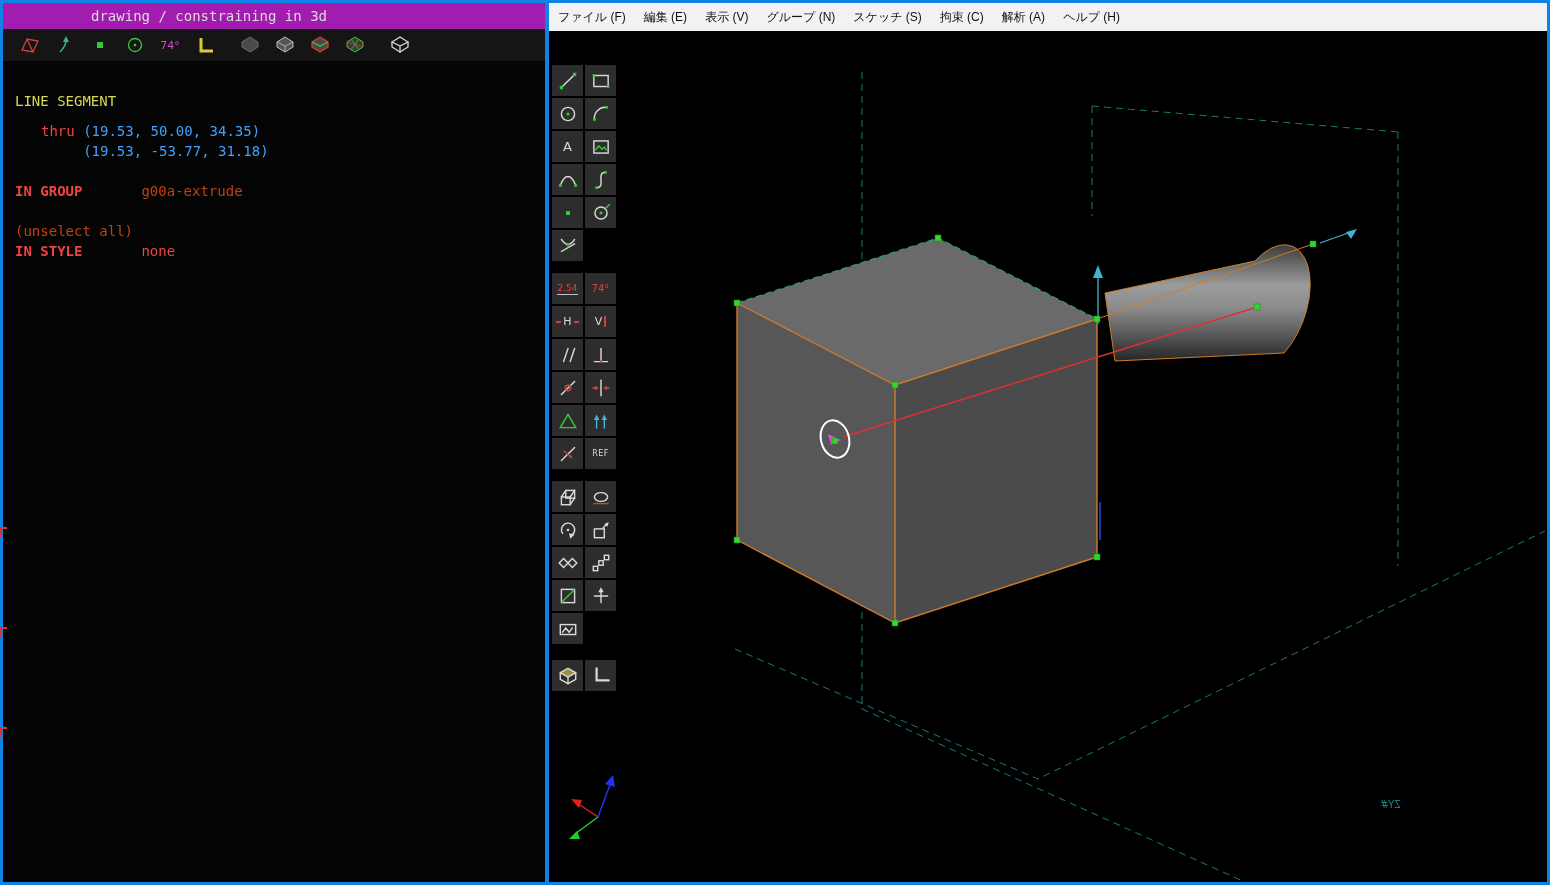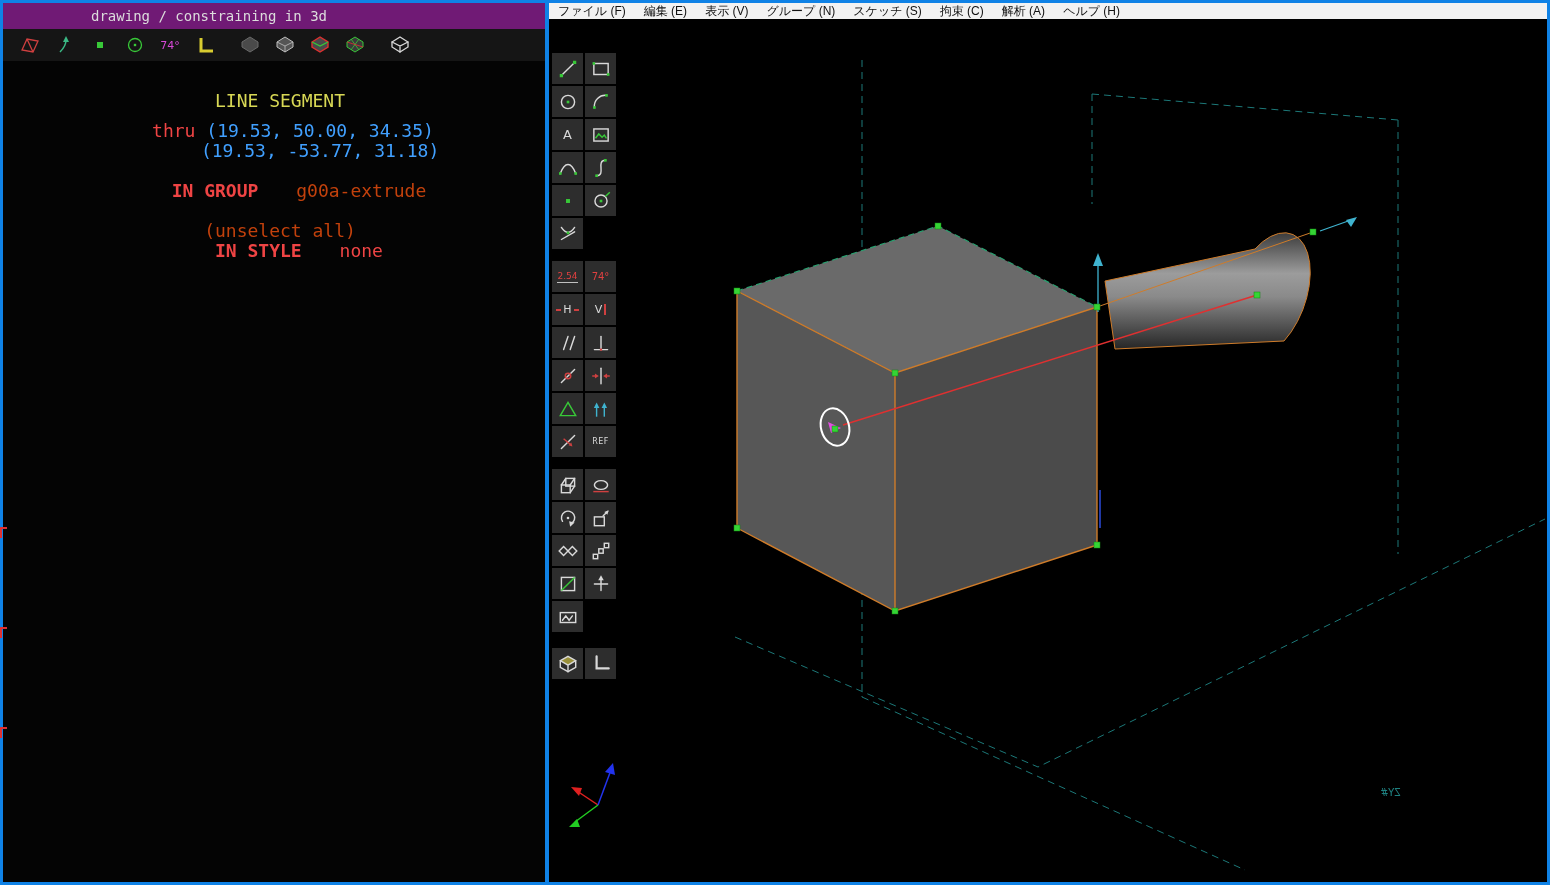--- a/index.html
+++ b/index.html
@@ -1,37 +1,37 @@
 <!DOCTYPE html>
 <html><head>
 <meta charset="utf-8">
 <style>
   html,body{margin:0;padding:0;background:#000;}
   .window{position:relative;width:1544px;height:879px;padding:3px;background:#0f82e6;display:flex;gap:0;font-family:"DejaVu Sans Mono",monospace;}
   
   .text-window{width:542px;height:879px;background:#040404;display:flex;flex-direction:column;overflow:hidden;}
-  .tw-title{height:26px;line-height:26px;color:#dcdcdc;font-size:14px;padding-left:88px;background:#701a75;white-space:pre;}
+  .tw-title{height:26px;line-height:26px;color:#dcdcdc;font-size:14px;padding-left:88px;background:#a21caf;white-space:pre;}
   .tw-toolbar{height:32px;display:flex;align-items:center;padding-left:14px;background:#151515;gap:9px;}
   .ticon{width:26px;height:26px;display:flex;align-items:center;justify-content:center;}
   .ticon.sep{margin-left:10px;}
-  .tw-body{flex:1;padding:30px 0 0 12px;font-size:18px;line-height:20px;color:#c9c9c9;text-align:center;}
+  .tw-body{flex:1;padding:30px 0 0 12px;font-size:14px;line-height:20px;color:#c9c9c9;}
   .t-line{white-space:pre;}
   .hdr{color:#d8d855;}
   .lbl{color:#ef4444;}
   .val{color:#41a0ff;}
   .link{color:#c2410c;cursor:pointer;}
   .lblcol{display:inline-block;width:15ch;font-weight:bold;}
   .ind1{padding-left:26px;}
   .ind2{padding-left:calc(26px + 5ch);}
   .mt10{margin-top:10px;} .mt20{margin-top:20px;}
   
   .divider{width:4px;background:#0f82e6;}
   
   .graphics-window{flex:1;height:879px;display:flex;flex-direction:column;min-width:0;}
-  .menubar{height:16px;background:#f2f2f2;display:flex;align-items:center;font-family:"Liberation Sans","DejaVu Sans",sans-serif;font-size:12px;color:#111;}
+  .menubar{height:28px;background:#f2f2f2;display:flex;align-items:center;font-family:"Liberation Sans","DejaVu Sans",sans-serif;font-size:12px;color:#111;}
   .menu-item{padding:0 9px;height:24px;line-height:24px;cursor:default;}
   .viewport{position:relative;flex:1;background:#000;overflow:hidden;}
   .scene{position:absolute;left:0;top:0;}
   
   .vt{position:absolute;left:2px;top:33px;width:68px;display:flex;flex-wrap:wrap;}
   .cell{width:31px;height:31px;margin:1px;background:#2d2d2d;display:flex;align-items:center;justify-content:center;color:#d9d9d9;font-family:"DejaVu Sans",sans-serif;}
   .cell.blank{background:transparent;}
   .vgap{width:100%;height:10px;} .vgap.big{height:14px;}
   .glyph{font-size:13px;color:#d9d9d9;}
   .dist{font-size:9px;color:#e04040;border-bottom:1px solid #c0c0c0;padding-bottom:1px;}

